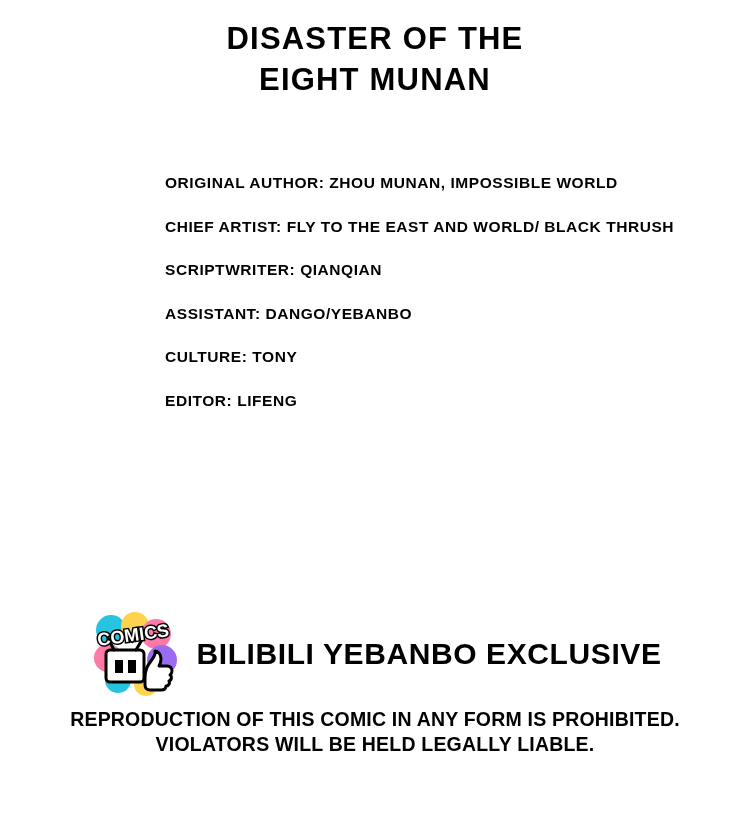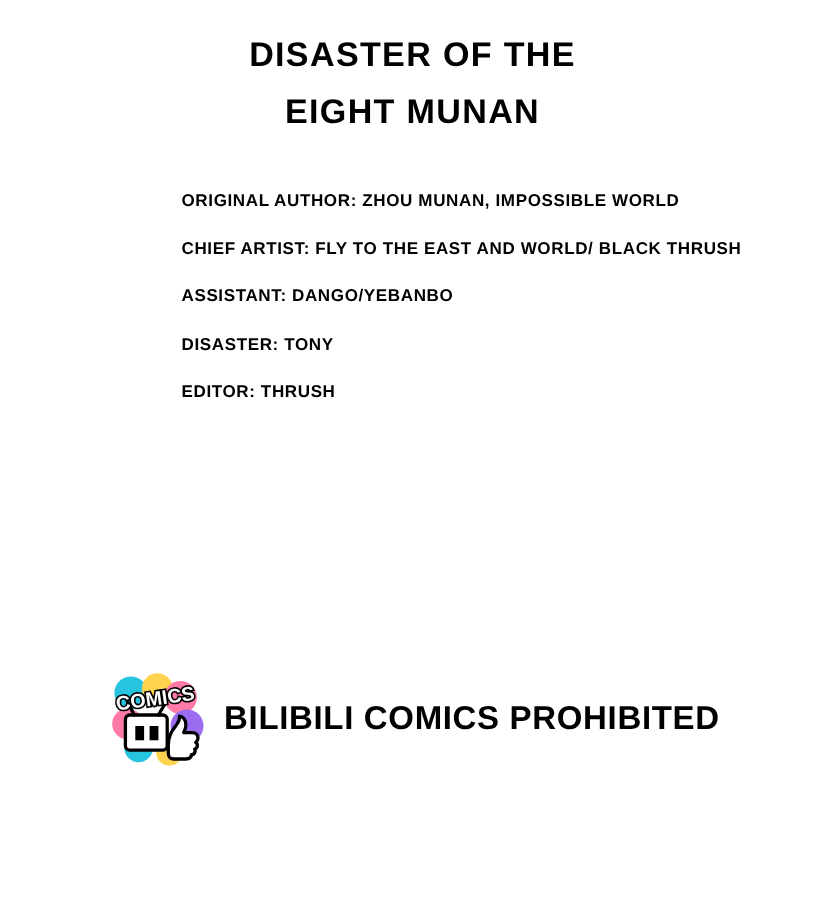--- a/index.html
+++ b/index.html
@@ -31,21 +31,20 @@
     width: 750px;
     text-align: center;
     font-weight: bold;
     font-size: 31px;
     letter-spacing: 1.2px;
     line-height: 1.33;
   }
   .title-line {
     display: block;
     white-space: nowrap;
-    margin-top: 11px;
   }
 
   
   .credits {
     position: absolute;
     top: 175px;
     left: 129px;
     width: 580px;
     margin-left: 36px;
   }
@@ -110,23 +109,24 @@
 <div class="page">
 
   <div class="title-block">
     <span class="title-line">DISASTER OF THE</span>
     <span class="title-line">EIGHT MUNAN</span>
   </div>
 
   <div class="credits">
     <div class="credit-row">ORIGINAL AUTHOR: ZHOU MUNAN, IMPOSSIBLE WORLD</div>
     <div class="credit-row">CHIEF ARTIST: FLY TO THE EAST AND WORLD/ BLACK THRUSH</div>
+    <div class="credit-row">SCRIPTWRITER: QIANQIAN</div>
     <div class="credit-row">ASSISTANT: DANGO/YEBANBO</div>
-    <div class="credit-row">DISASTER: TONY</div>
-    <div class="credit-row">EDITOR: THRUSH</div>
+    <div class="credit-row">CULTURE: TONY</div>
+    <div class="credit-row">EDITOR: LIFENG</div>
   </div>
 
   <div class="exclusive">
     <div class="logo">
       <svg viewBox="0 0 92 92" xmlns="http://www.w3.org/2000/svg">
 
         <circle cx="23" cy="22" r="15" fill="#27c4e0"></circle>
         <circle cx="47" cy="18" r="14" fill="#ffd34d"></circle>
         <circle cx="68" cy="26" r="15" fill="#ff7aa8"></circle>
         <circle cx="74" cy="52" r="15" fill="#9b6cf0"></circle>
@@ -138,17 +138,21 @@
         <rect x="27" y="52" width="8" height="13" fill="#000000"></rect>
         <rect x="40" y="52" width="8" height="13" fill="#000000"></rect>
         <path d="M26 42 L20 30" stroke="#000000" stroke-width="3" stroke-linecap="round"></path>
         <path d="M48 42 L55 30" stroke="#000000" stroke-width="3" stroke-linecap="round"></path>
 
         <path d="M57 70 c0-9 3-13 6-17 c2-3 5-6 4-10 c3 0 6 3 6 8 c0 3-1 5-2 7 l8 0 c3 0 5 2 5 5 c0 2-1 3-2 4 c2 1 2 5 -1 6 c1 2 0 5 -3 5 c0 3-2 4-5 4 l-11 0 c-3 0-5-2-5-5 z" fill="#ffffff" stroke="#000000" stroke-width="3" stroke-linejoin="round"></path>
 
         <text x="46" y="33" font-family="Liberation Sans, sans-serif" font-size="18" font-weight="bold" fill="#ffffff" stroke="#000000" stroke-width="3" paint-order="stroke" text-anchor="middle" transform="rotate(-8 46 33)">COMICS</text>
       </svg>
     </div>
-    <div class="exclusive-text">BILIBILI COMICS PROHIBITED</div>
+    <div class="exclusive-text">BILIBILI YEBANBO EXCLUSIVE</div>
   </div>
 
+  <div class="legal">
+    <span>REPRODUCTION OF THIS COMIC IN ANY FORM IS PROHIBITED.</span>
+    <span>VIOLATORS WILL BE HELD LEGALLY LIABLE.</span>
+  </div>
 
 </div>
 
 </body></html>

